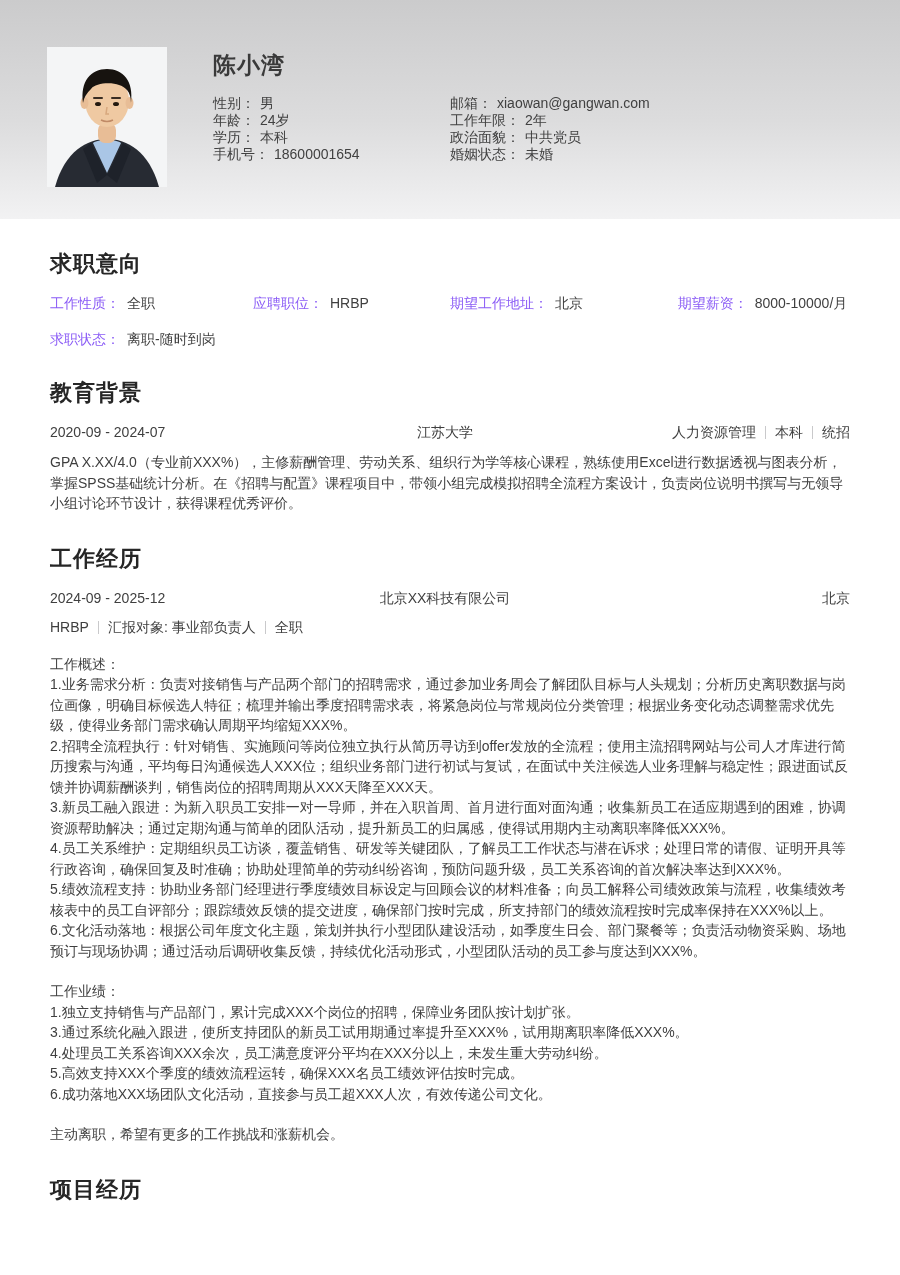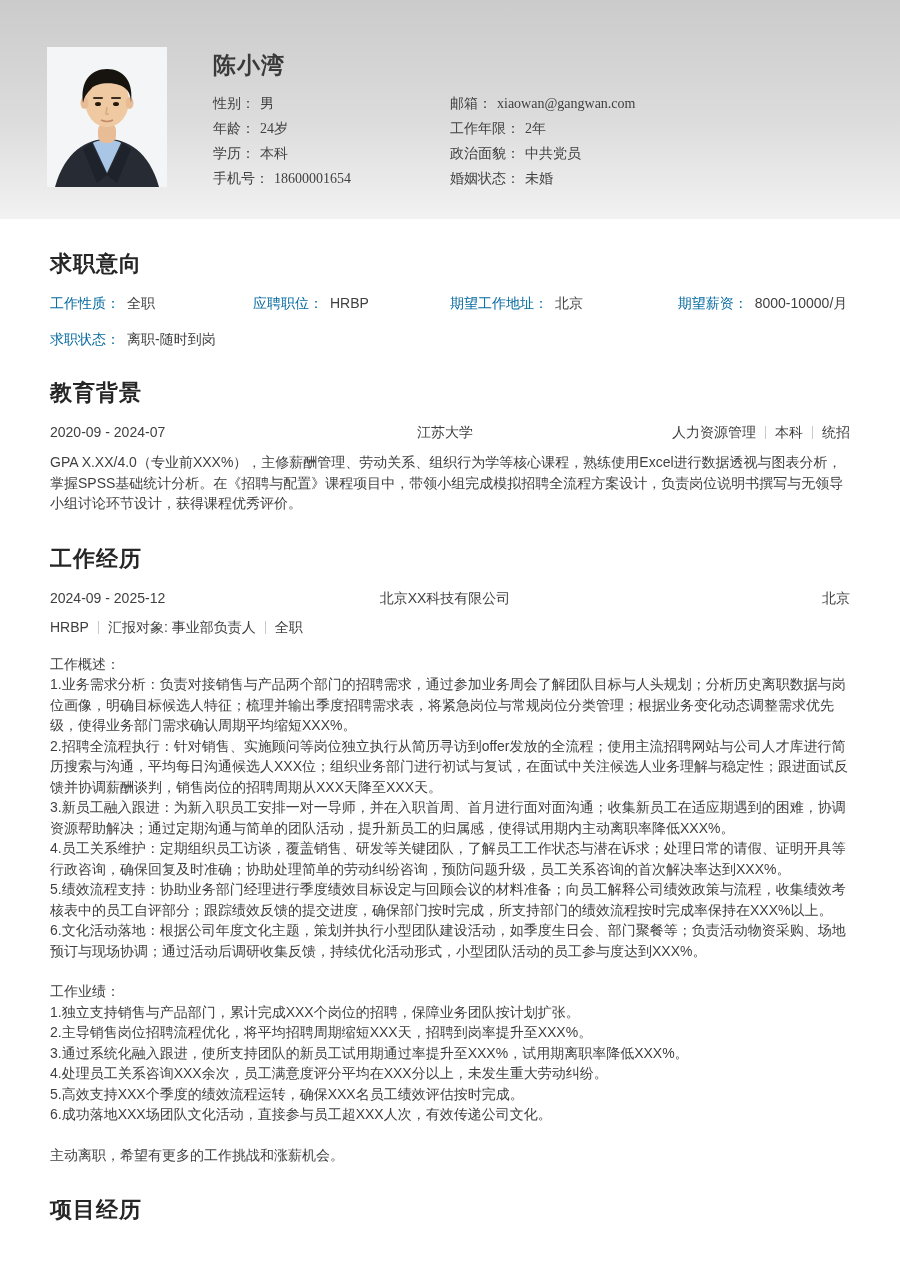--- a/index.html
+++ b/index.html
@@ -19,41 +19,41 @@
   .photo{
     width:120px;height:140px;flex:none;background:#fdfdfd;overflow:hidden;
   }
   .photo svg{display:block;width:120px;height:140px;}
   .header-right{margin-left:46px;flex:1;min-width:0;}
   .name{
     font-size:23px;line-height:26px;font-weight:bold;color:#3a3a3a;
     margin:5px 0 17px 0;letter-spacing:1px;
   }
   .info-grid{
-    display:grid;grid-template-columns:237px 1fr;row-gap:8px;
-    font-size:14px;line-height:17px;color:#414141;font-family:Liberation Serif, serif;
+    display:grid;grid-template-columns:237px 1fr;row-gap:0;
+    font-size:14px;line-height:17px;color:#414141;
   }
   .info-item .info-label{color:#414141;}
   .info-item .info-value{margin-left:5px;}
 
   
   .section{padding:0 50px;}
   .section-title{
     font-size:22px;line-height:21px;font-weight:bold;color:#262626;
     margin:34px 0 21px 0;letter-spacing:1px;
   }
   .body-text{font-size:14px;line-height:20.5px;color:#3f3f3f;}
 
   
   .intent-row{
     display:grid;grid-template-columns:203px 197px 225px 1fr;
     font-size:14px;line-height:17px;margin-bottom:19px;
   }
   .intent-cell.right{text-align:center;}
-  .field-label{color:#0369a1;margin-top:28px;}
+  .field-label{color:#8b5cf6;margin-top:28px;}
   .field-value{margin-left:7px;color:#3f3f3f;}
 
   
   .meta-row{
     display:flex;align-items:center;font-size:14px;line-height:17px;
     color:#3f3f3f;margin-bottom:11px;
   }
   .meta-left{width:200px;flex:none;}
   .meta-center{flex:1;text-align:center;}
   .meta-right{width:210px;flex:none;text-align:right;white-space:nowrap;}
@@ -163,21 +163,20 @@
       <div>2.招聘全流程执行：针对销售、实施顾问等岗位独立执行从简历寻访到offer发放的全流程；使用主流招聘网站与公司人才库进行简历搜索与沟通，平均每日沟通候选人XXX位；组织业务部门进行初试与复试，在面试中关注候选人业务理解与稳定性；跟进面试反馈并协调薪酬谈判，销售岗位的招聘周期从XXX天降至XXX天。</div>
       <div>3.新员工融入跟进：为新入职员工安排一对一导师，并在入职首周、首月进行面对面沟通；收集新员工在适应期遇到的困难，协调资源帮助解决；通过定期沟通与简单的团队活动，提升新员工的归属感，使得试用期内主动离职率降低XXX%。</div>
       <div>4.员工关系维护：定期组织员工访谈，覆盖销售、研发等关键团队，了解员工工作状态与潜在诉求；处理日常的请假、证明开具等行政咨询，确保回复及时准确；协助处理简单的劳动纠纷咨询，预防问题升级，员工关系咨询的首次解决率达到XXX%。</div>
       <div>5.绩效流程支持：协助业务部门经理进行季度绩效目标设定与回顾会议的材料准备；向员工解释公司绩效政策与流程，收集绩效考核表中的员工自评部分；跟踪绩效反馈的提交进度，确保部门按时完成，所支持部门的绩效流程按时完成率保持在XXX%以上。</div>
       <div>6.文化活动落地：根据公司年度文化主题，策划并执行小型团队建设活动，如季度生日会、部门聚餐等；负责活动物资采购、场地预订与现场协调；通过活动后调研收集反馈，持续优化活动形式，小型团队活动的员工参与度达到XXX%。</div>
     </div>
 
     <div class="body-text achieve-block">
       <div>工作业绩：</div>
       <div>1.独立支持销售与产品部门，累计完成XXX个岗位的招聘，保障业务团队按计划扩张。</div>
-      <div>2.主导销售岗位招聘流程优化，将平均招聘周期缩短XXX天，招聘到岗率提升至XXX%。</div>
       <div>3.通过系统化融入跟进，使所支持团队的新员工试用期通过率提升至XXX%，试用期离职率降低XXX%。</div>
       <div>4.处理员工关系咨询XXX余次，员工满意度评分平均在XXX分以上，未发生重大劳动纠纷。</div>
       <div>5.高效支持XXX个季度的绩效流程运转，确保XXX名员工绩效评估按时完成。</div>
       <div>6.成功落地XXX场团队文化活动，直接参与员工超XXX人次，有效传递公司文化。</div>
     </div>
 
     <div class="body-text leave-line">主动离职，希望有更多的工作挑战和涨薪机会。</div>
   </div>
 
   <div class="section">

